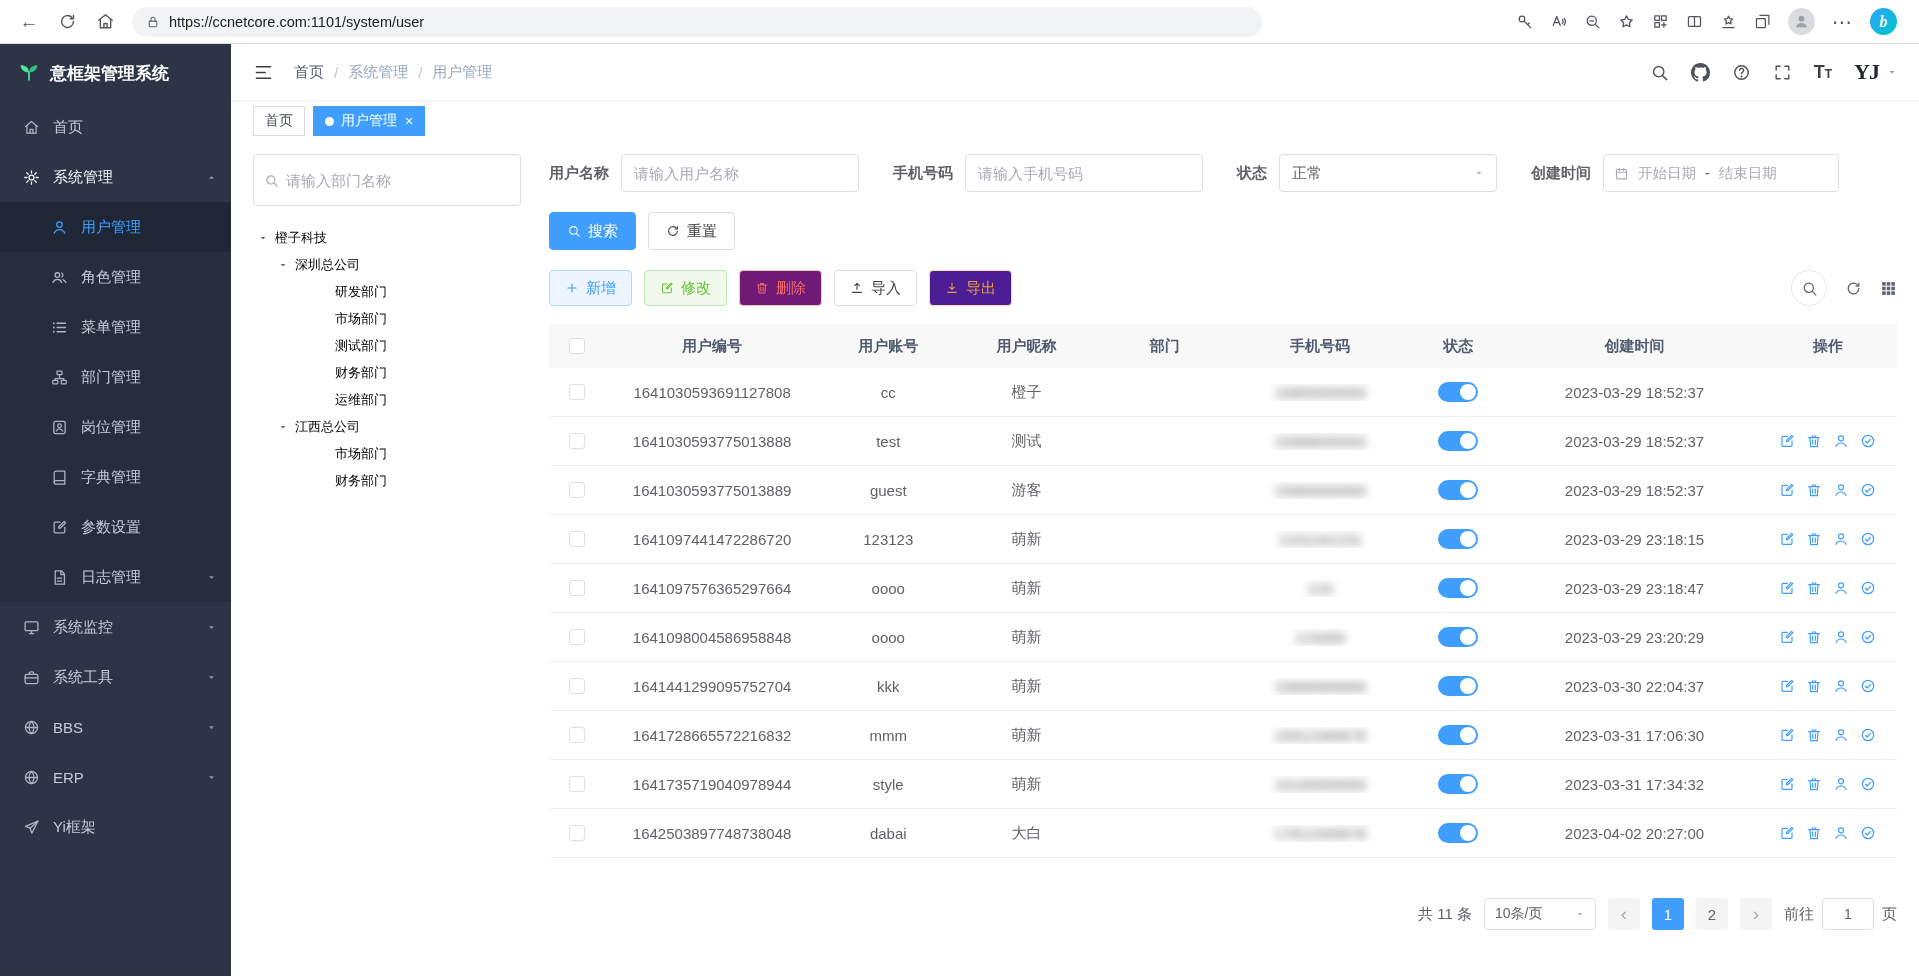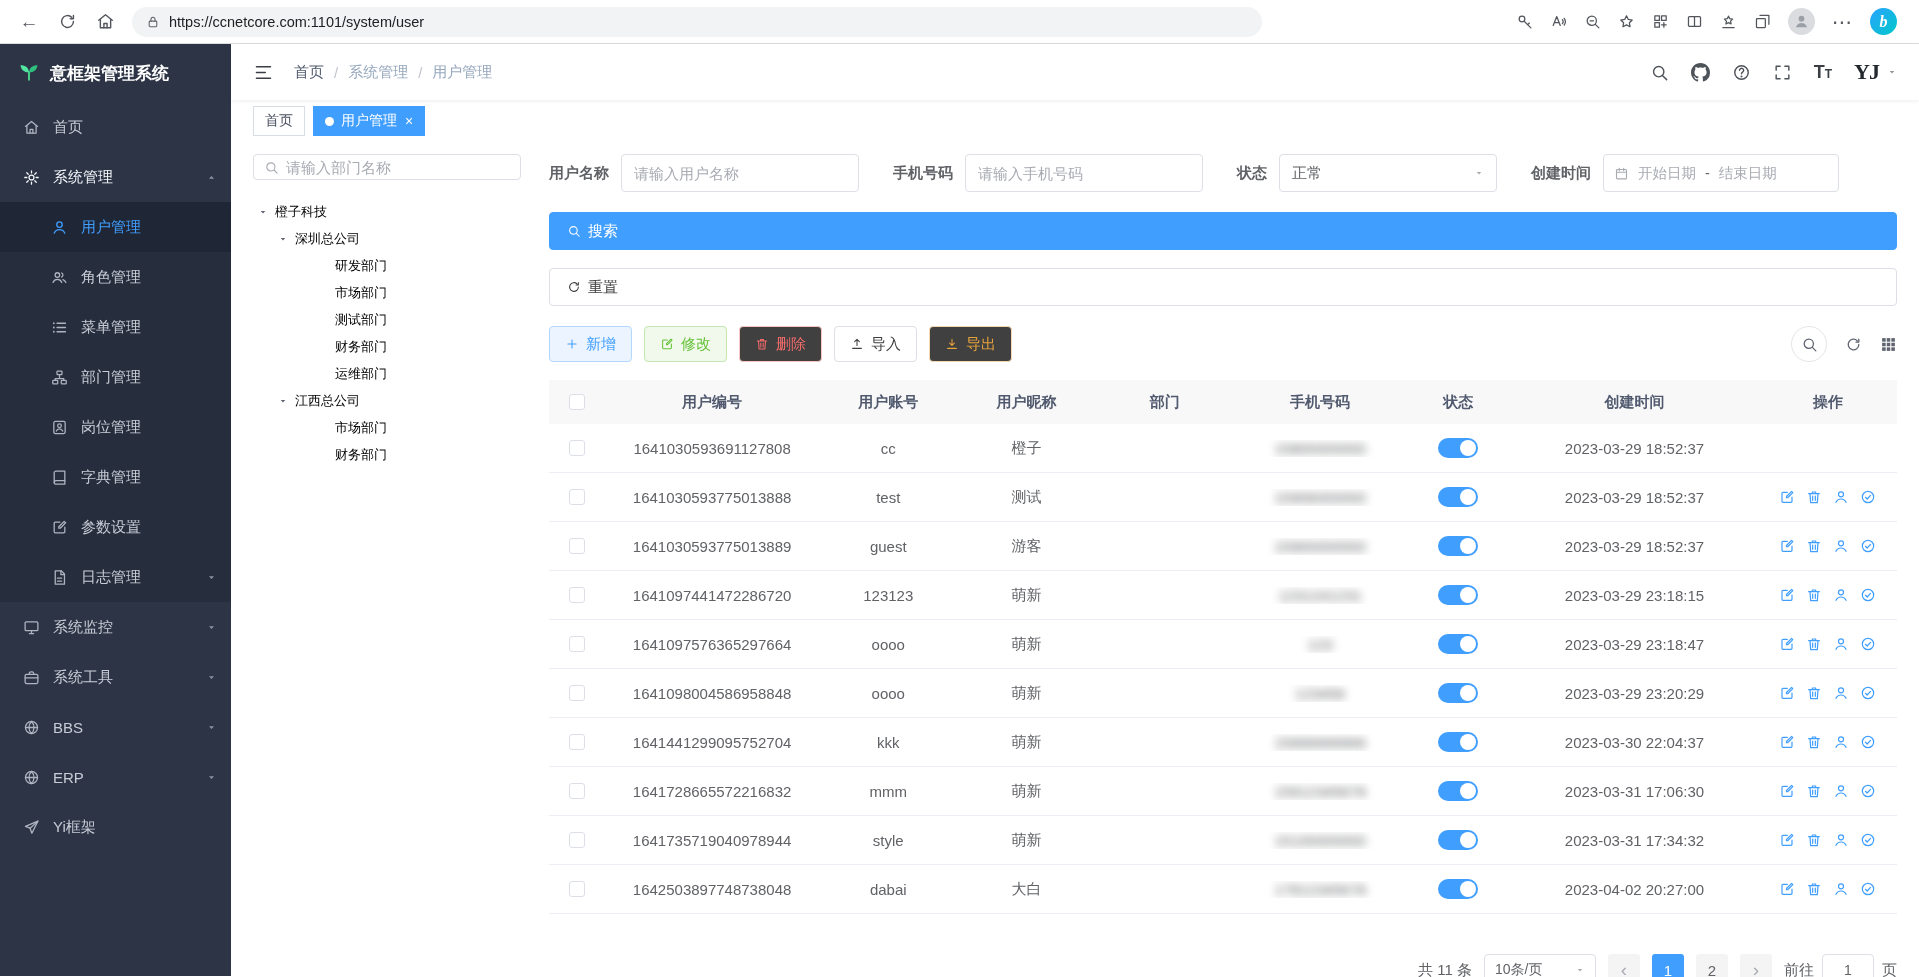--- a/index.html
+++ b/index.html
@@ -67,21 +67,21 @@
   .tabsbar { height: 42px; display: flex; align-items: center; gap: 8px; padding: 0 22px; background: #fff; }
   .tab { height: 30px; display: inline-flex; align-items: center; gap: 7px; padding: 0 11px;
     border: 1px solid #d8dce5; background: #fff; font-size: 14px; color: #495060; cursor: pointer; }
   .tab.active { background: #409eff; border-color: #409eff; color: #fff; }
   .tab .dot { width: 9px; height: 9px; border-radius: 50%; background: #fff; }
   .tab .close { font-size: 14px; margin-left: 1px; }
 
   
   .content { flex: 1; display: flex; padding: 12px 22px 0 22px; gap: 28px; min-height: 0; }
   .tree-panel { width: 268px; flex-shrink: 0; }
-  .tree-search { height: 26px; border: 1px solid #dcdfe6; border-radius: 4px;
+  .tree-search { height: 52px; border: 1px solid #dcdfe6; border-radius: 4px;
     display: flex; align-items: center; padding: 0 10px; gap: 7px; color: #a8abb2; font-size: 15px; }
   .tree-search input { border: 0; outline: 0; flex: 1; font-size: 15px; color: #606266; min-width: 0; background: transparent; }
   .tree-search input::placeholder { color: #a8abb2; }
   .tree { margin-top: 18px; font-size: 13px; color: #000000; }
   .tree-node { height: 27px; display: flex; align-items: center; gap: 5px; cursor: pointer; white-space: nowrap; }
   .depth-0 { padding-left: 2px; }
   .depth-1 { padding-left: 22px; }
   .depth-2 { padding-left: 62px; }
   .tcaret { width: 15px; font-size: 10px; color: #5f6470; }
 
@@ -95,32 +95,32 @@
   .f-input::placeholder { color: #a8abb2; }
   .f-select { width: 218px; height: 38px; border: 1px solid #dcdfe6; border-radius: 4px;
     display: flex; align-items: center; justify-content: space-between; padding: 0 12px;
     font-size: 15px; color: #606266; cursor: pointer; }
   .f-select .pcaret, .psize .pcaret { font-size: 10px; color: #a8abb2; }
   .f-date { width: 236px; height: 38px; border: 1px solid #dcdfe6; border-radius: 4px;
     display: flex; align-items: center; gap: 9px; padding: 0 10px; color: #a8abb2; font-size: 14.5px; cursor: pointer; }
   .f-date [data-icon] { font-size: 15px; }
   .f-date .dsep { color: #606266; }
 
-  .search-row { margin-top: 20px; display: flex; gap: 18px; flex-direction: column; }
+  .search-row { margin-top: 20px; display: flex; gap: 12px; }
   .btn { height: 38px; border-radius: 4px; display: inline-flex; align-items: center; gap: 7px;
     padding: 0 17px; font-size: 15px; cursor: pointer; border: 1px solid #dcdfe6;
     background: #fff; color: #404040; font-family: inherit; }
   .btn [data-icon] { font-size: 14px; }
   .btn.primary { background: #409eff; border-color: #409eff; color: #fff; }
   .action-row { margin-top: 20px; display: flex; align-items: center; gap: 12px; }
   .action-row .btn { height: 36px; padding: 0 15px; }
   .btn.plain-blue  { background: #ecf5ff; border-color: #b3d8ff; color: #409eff; }
   .btn.plain-green { background: #f0f9eb; border-color: #c2e7b0; color: #67c23a; }
-  .btn.plain-red   { background: #404040; border-color: #fbc4c4; color: #f56c6c; }
-  .btn.plain-orange{ background: #404040; border-color: #f5dab1; color: #e6a23c; }
+  .btn.plain-red   { background: #701a75; border-color: #fbc4c4; color: #f56c6c; }
+  .btn.plain-orange{ background: #4c1d95; border-color: #f5dab1; color: #e6a23c; }
   .tool-icons { margin-left: auto; display: flex; align-items: center; gap: 18px; color: #5f6470; font-size: 17px; }
   .tool-circle { width: 36px; height: 36px; border: 1px solid #e3e5e8; border-radius: 50%;
     display: flex; align-items: center; justify-content: center; cursor: pointer; }
   .tool-plain { cursor: pointer; }
 
   
   .table { margin-top: 18px; }
   .thead { display: flex; background: #f8f8f9; height: 44px; align-items: center;
     font-weight: bold; color: #515a6e; font-size: 15px; }
   .trow { display: flex; height: 49px; align-items: center; border-bottom: 1px solid #ebeef5;

